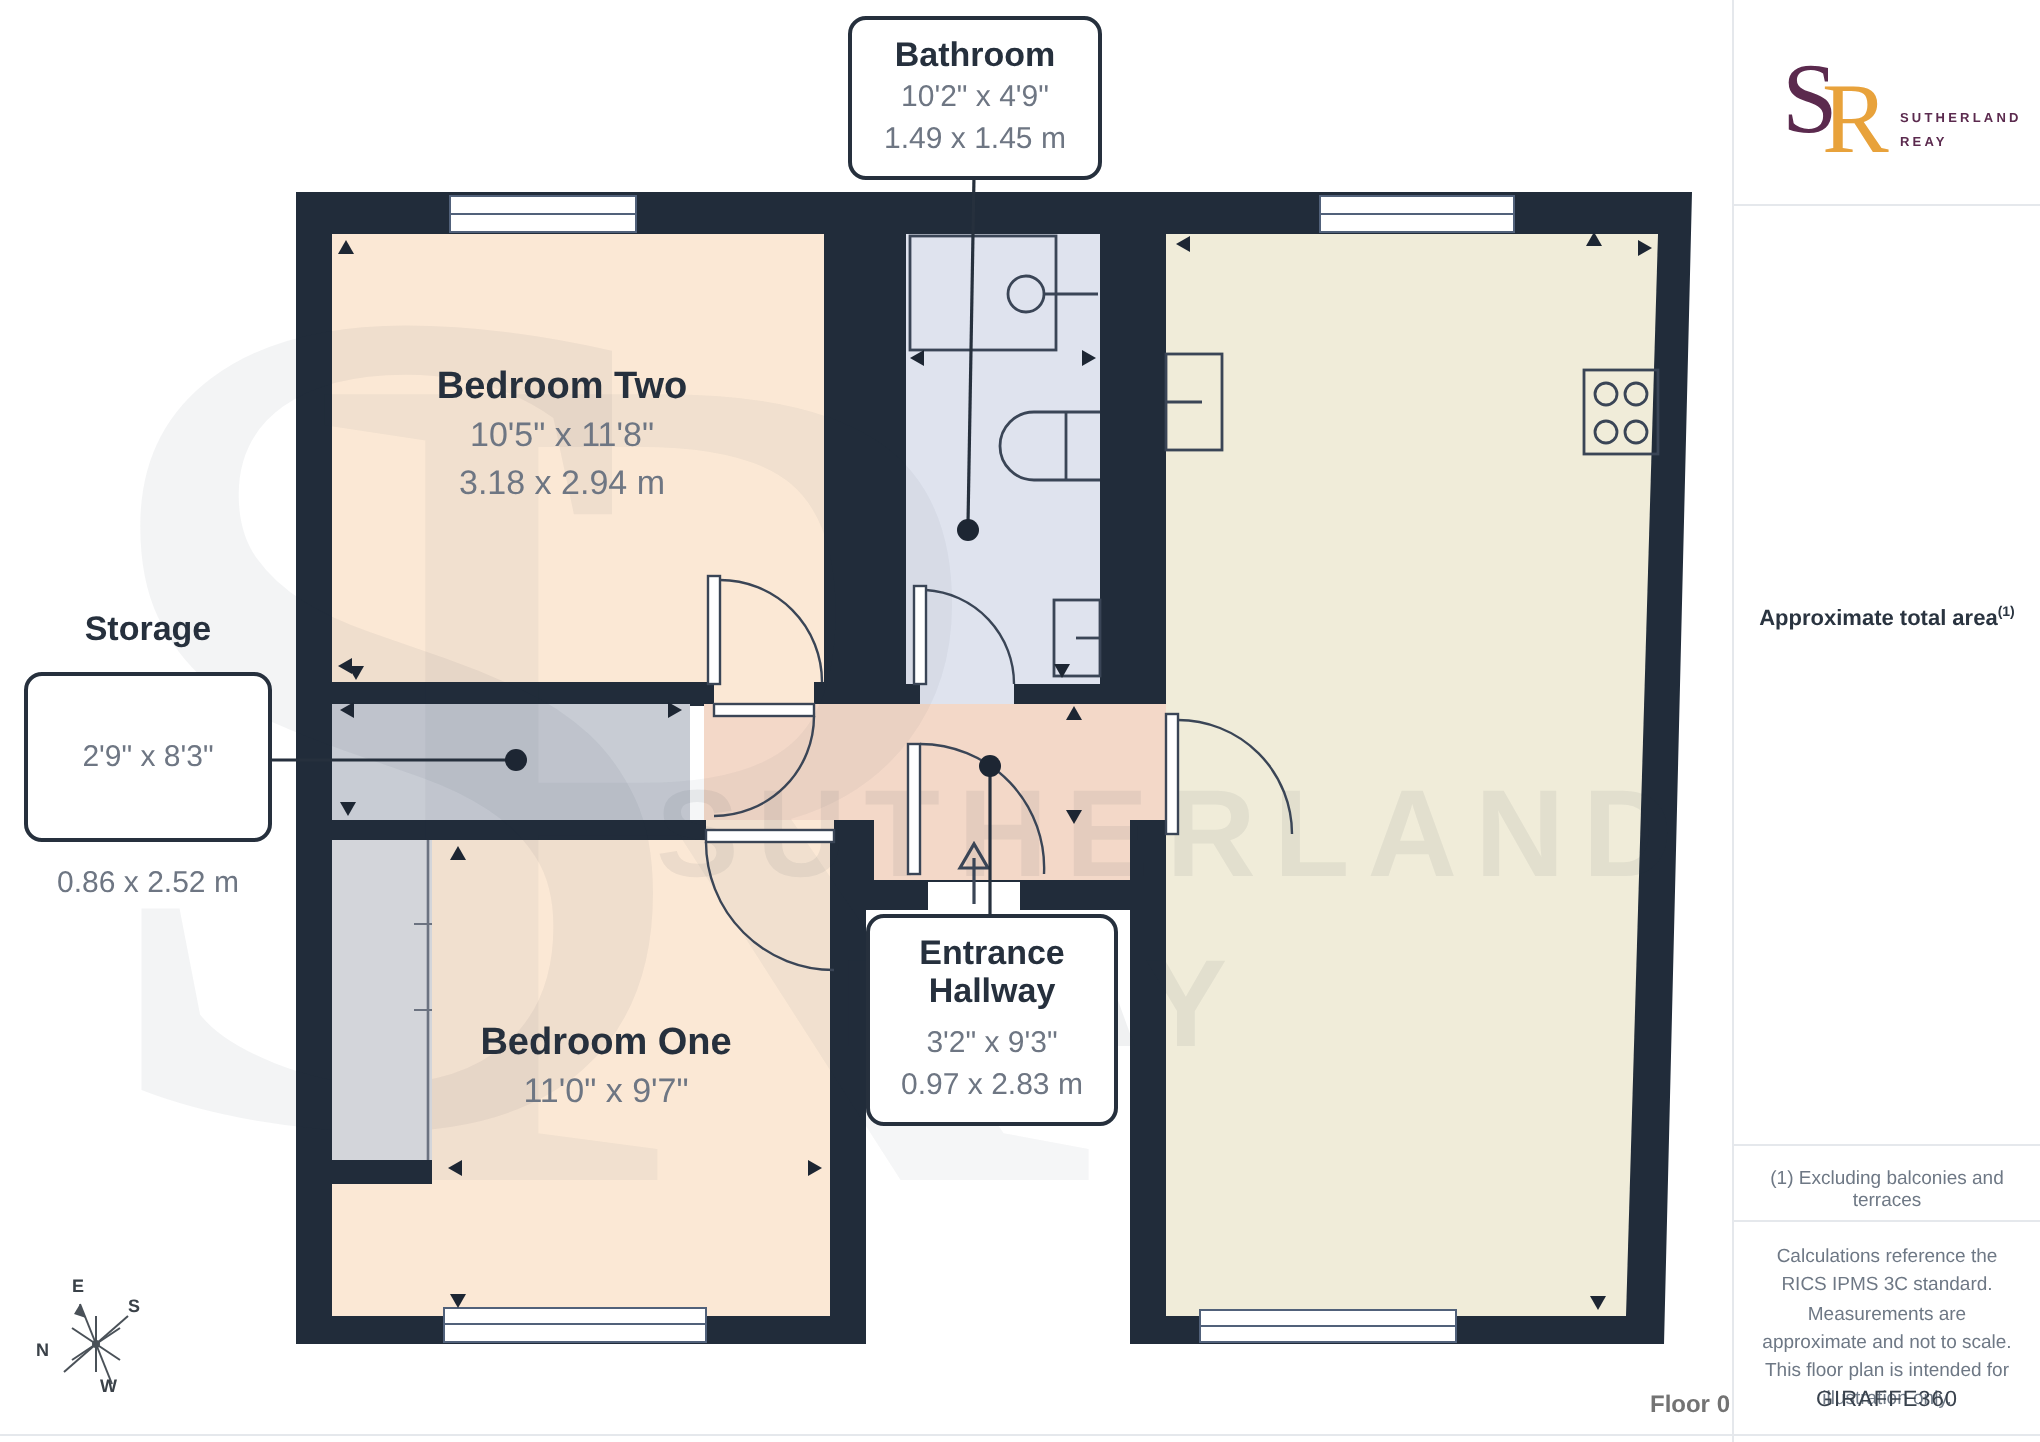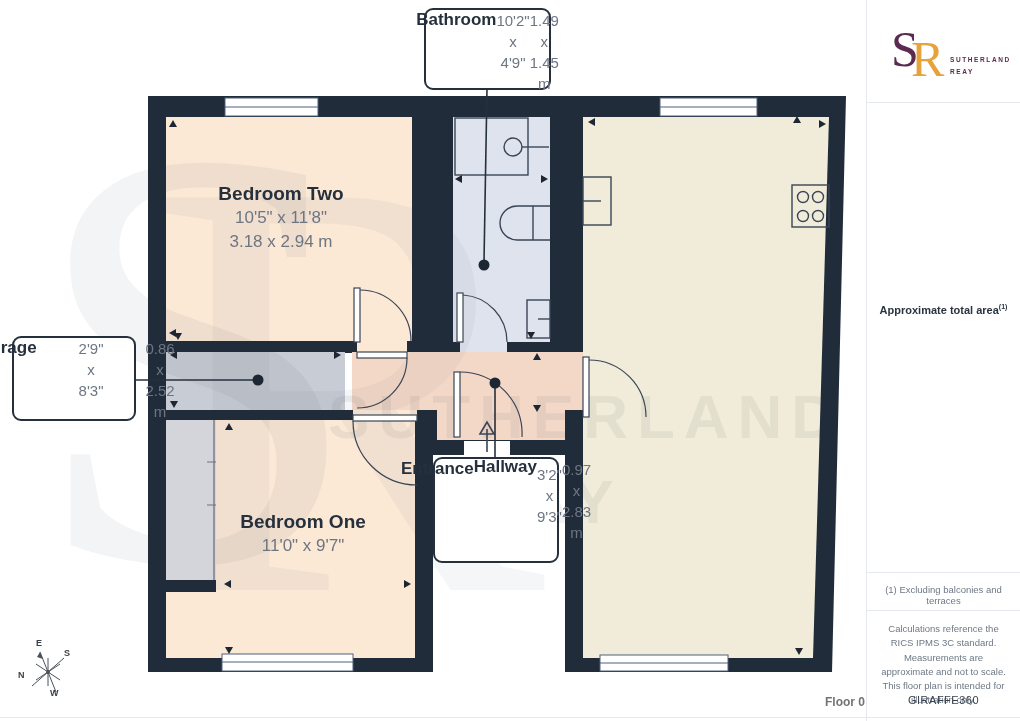--- a/index.html
+++ b/index.html
@@ -27,21 +27,21 @@
   .ldot{fill:#1d2633;}
   .tick{fill:#1d2633;}
   .wm{fill:rgba(45,55,75,0.055);font-family:"Liberation Serif", serif;}
   .wmword{fill:rgba(45,55,75,0.07);font-family:"Liberation Sans", sans-serif;font-weight:bold;}
 
   .rlabel{position:absolute;text-align:center;}
   .rlabel .t{font-size:19px;font-weight:bold;color:var(--title-text);line-height:1.25;}
   .rlabel .d{font-size:17px;color:var(--dim-text);line-height:1.45;}
 
   .callout{position:absolute;background:#fff;border:2px solid var(--title-text);border-radius:9px;
-           text-align:center;box-sizing:border-box;display:flex;justify-content:center;}
+           text-align:center;box-sizing:border-box;display:flex;flex-direction:column;justify-content:center;}
   .callout .t{font-size:17px;font-weight:bold;color:var(--title-text);line-height:1.2;}
   .callout .d{font-size:15px;color:var(--dim-text);line-height:1.4;}
 
   .floor-label{position:absolute;left:0;top:695px;width:865px;text-align:right;
                font-size:12px;font-weight:bold;color:#737373;}
 
   .sidebar{position:absolute;left:866px;top:0;width:153px;height:721px;border-left:1px solid #e5e8ec;}
   .sdivider{position:absolute;left:0;width:100%;height:1px;background:#e5e8ec;}
   .logo{position:absolute;top:26px;left:20px;width:130px;height:64px;font-family:"Liberation Serif", serif;}
   .logo .ls{position:absolute;left:4px;top:-6px;font-size:50px;color:var(--logo-purple);}

